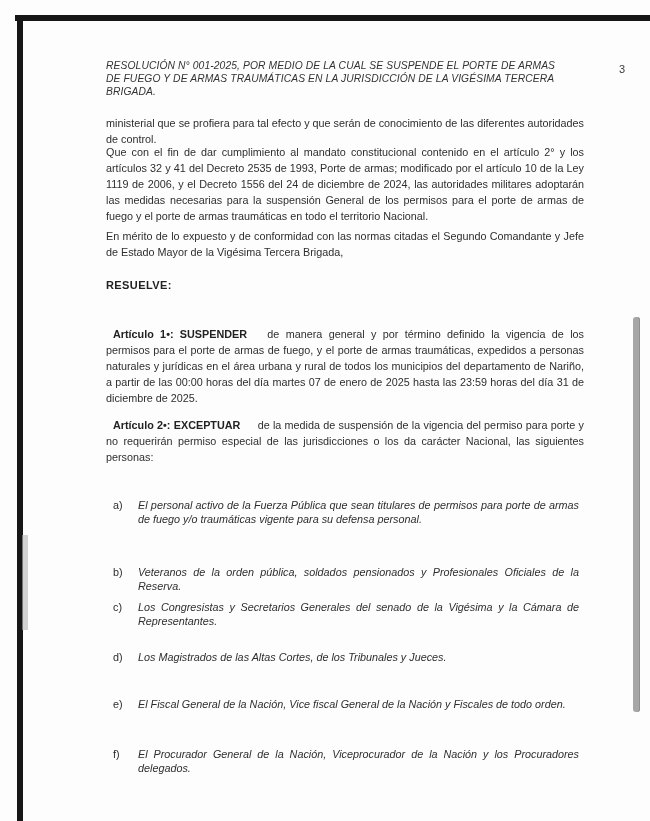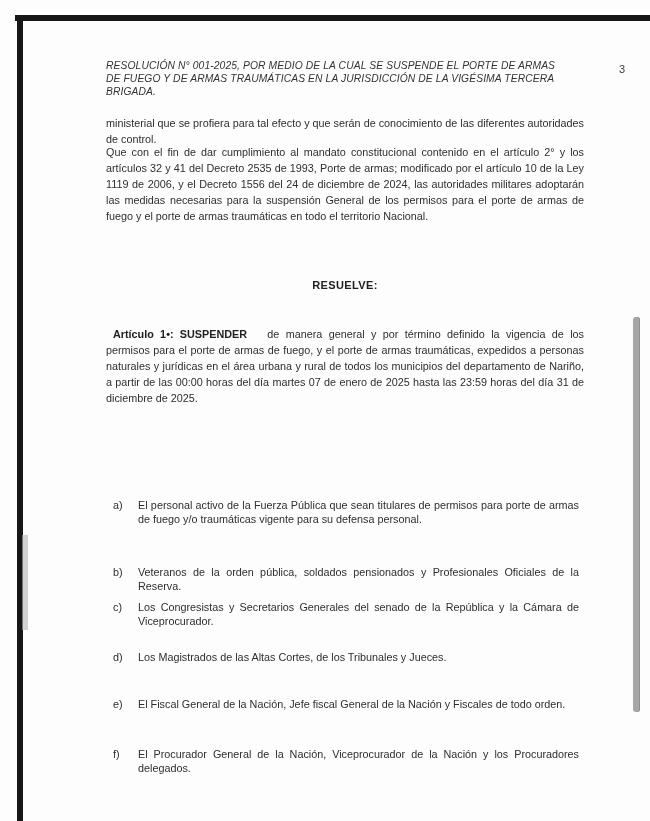--- a/index.html
+++ b/index.html
@@ -57,34 +57,34 @@
     position: absolute; left: 84px; width: 484px;
     font-size: 10.8px; line-height: 16px;
     text-align: justify; color: #2e2e2e;
   }
   .p1 { top: 93px; }
   .p2 { top: 122px; }
   .p3 { top: 206px; }
 
   .resuelve {
     position: absolute; top: 257px; left: 84px; width: 484px;
-    text-align: center; font-weight: bold; font-size: 11px;
+    text-align: left; font-weight: bold; font-size: 11px;
     letter-spacing: 0.4px; color: #222;
   }
 
   .art1 { top: 304px; }
   .art2 { top: 395px; }
   .para strong { font-weight: bold; color: #222; }
 
   .exception-item {
     position: absolute; left: 84px; width: 486px;
     display: flex; font-size: 10.8px; line-height: 13.8px; color: #2e2e2e;
   }
   .exception-item .letter { width: 17px; flex: 0 0 17px; }
-  .exception-item .text { flex: 1; text-align: justify; }
+  .exception-item .text { flex: 1; text-align: justify; font-style: italic; }
   .ex-a { top: 470px; }
   .ex-b { top: 537px; }
   .ex-c { top: 572px; }
   .ex-d { top: 622px; }
   .ex-e { top: 669px; }
   .ex-f { top: 719px; }
 </style>
 </head>
 <body>
 
@@ -100,44 +100,46 @@
   <div class="scrollbar-thumb"></div>
 </div>
 
 <div class="sheet">
 
   <div class="doc-header">RESOLUCIÓN N° 001-2025, POR MEDIO DE LA CUAL SE SUSPENDE EL PORTE DE ARMAS DE FUEGO Y DE ARMAS TRAUMÁTICAS EN LA JURISDICCIÓN DE LA VIGÉSIMA TERCERA BRIGADA.</div>
   <div class="page-number">3</div>
 
   <p class="para p1">ministerial que se profiera para tal efecto y que serán de conocimiento de las diferentes autoridades de control.</p>
   <p class="para p2">Que con el fin de dar cumplimiento al mandato constitucional contenido en el artículo 2° y los artículos 32 y 41 del Decreto 2535 de 1993, Porte de armas; modificado por el artículo 10 de la Ley 1119 de 2006, y el Decreto 1556 del 24 de diciembre de 2024, las autoridades militares adoptarán las medidas necesarias para la suspensión General de los permisos para el porte de armas de fuego y el porte de armas traumáticas en todo el territorio Nacional.</p>
+  <p class="para p3">En mérito de lo expuesto y de conformidad con las normas citadas el Segundo Comandante y Jefe de Estado Mayor de la Vigésima Tercera Brigada,</p>
 
   <div class="resuelve">RESUELVE:</div>
 
   <p class="para art1"><strong>Artículo 1•: SUSPENDER</strong><span> de manera general y por término definido la vigencia de los permisos para el porte de armas de fuego, y el porte de armas traumáticas, expedidos a personas naturales y jurídicas en el área urbana y rural de todos los municipios del departamento de Nariño, a partir de las 00:00 horas del día martes 07 de enero de 2025 hasta las 23:59 horas del día 31 de diciembre de 2025.</span></p>
 
+  <p class="para art2"><strong>Artículo 2•: EXCEPTUAR</strong><span> de la medida de suspensión de la vigencia del permiso para porte y no requerirán permiso especial de las jurisdicciones o los da carácter Nacional, las siguientes personas:</span></p>
 
   <div class="exception-item ex-a">
     <span class="letter">a)</span>
     <span class="text">El personal activo de la Fuerza Pública que sean titulares de permisos para porte de armas de fuego y/o traumáticas vigente para su defensa personal.</span>
   </div>
   <div class="exception-item ex-b">
     <span class="letter">b)</span>
     <span class="text">Veteranos de la orden pública, soldados pensionados y Profesionales Oficiales de la Reserva.</span>
   </div>
   <div class="exception-item ex-c">
     <span class="letter">c)</span>
-    <span class="text">Los Congresistas y Secretarios Generales del senado de la República y la Cámara de Viceprocurador.</span>
+    <span class="text">Los Congresistas y Secretarios Generales del senado de la Vigésima y la Cámara de Representantes.</span>
   </div>
   <div class="exception-item ex-d">
     <span class="letter">d)</span>
     <span class="text">Los Magistrados de las Altas Cortes, de los Tribunales y Jueces.</span>
   </div>
   <div class="exception-item ex-e">
     <span class="letter">e)</span>
-    <span class="text">El Fiscal General de la Nación, Jefe fiscal General de la Nación y Fiscales de todo orden.</span>
+    <span class="text">El Fiscal General de la Nación, Vice fiscal General de la Nación y Fiscales de todo orden.</span>
   </div>
   <div class="exception-item ex-f">
     <span class="letter">f)</span>
     <span class="text">El Procurador General de la Nación, Viceprocurador de la Nación y los Procuradores delegados.</span>
   </div>
 
 </div>
 
 </body></html>

